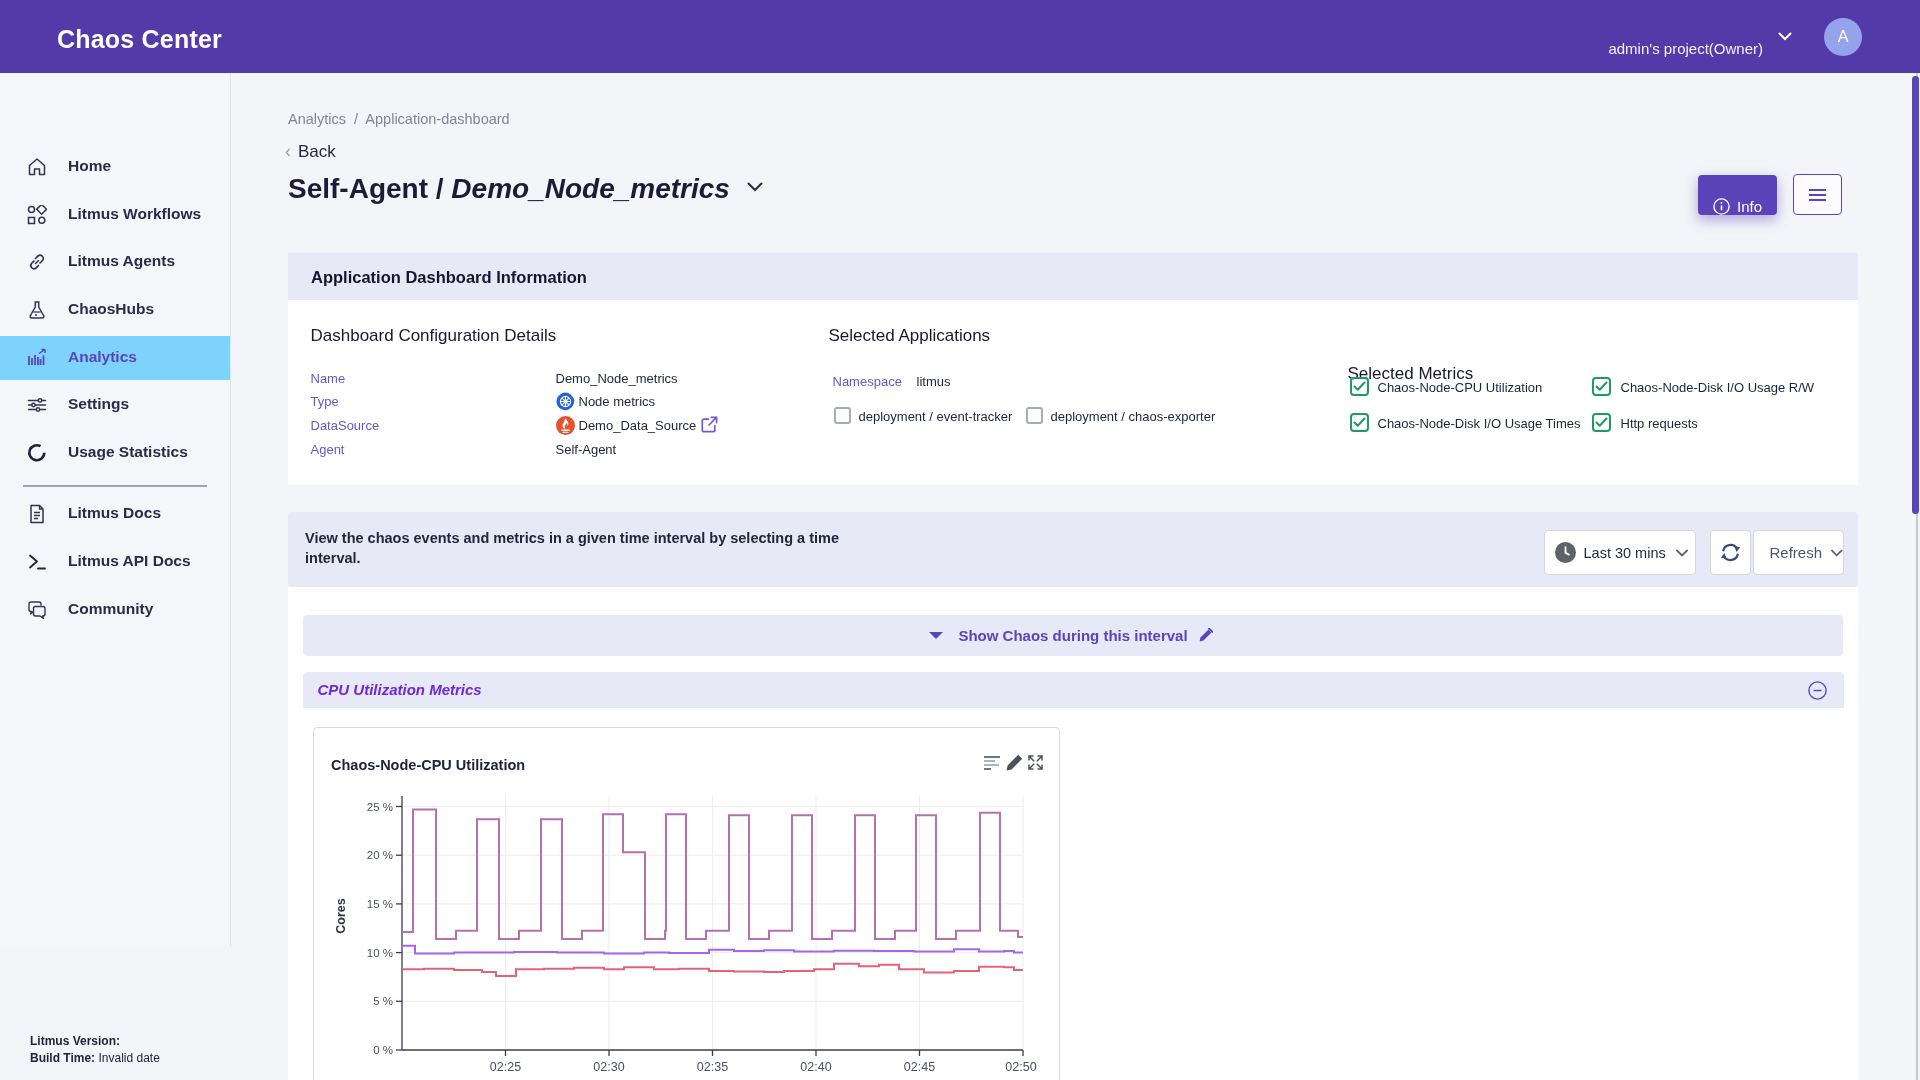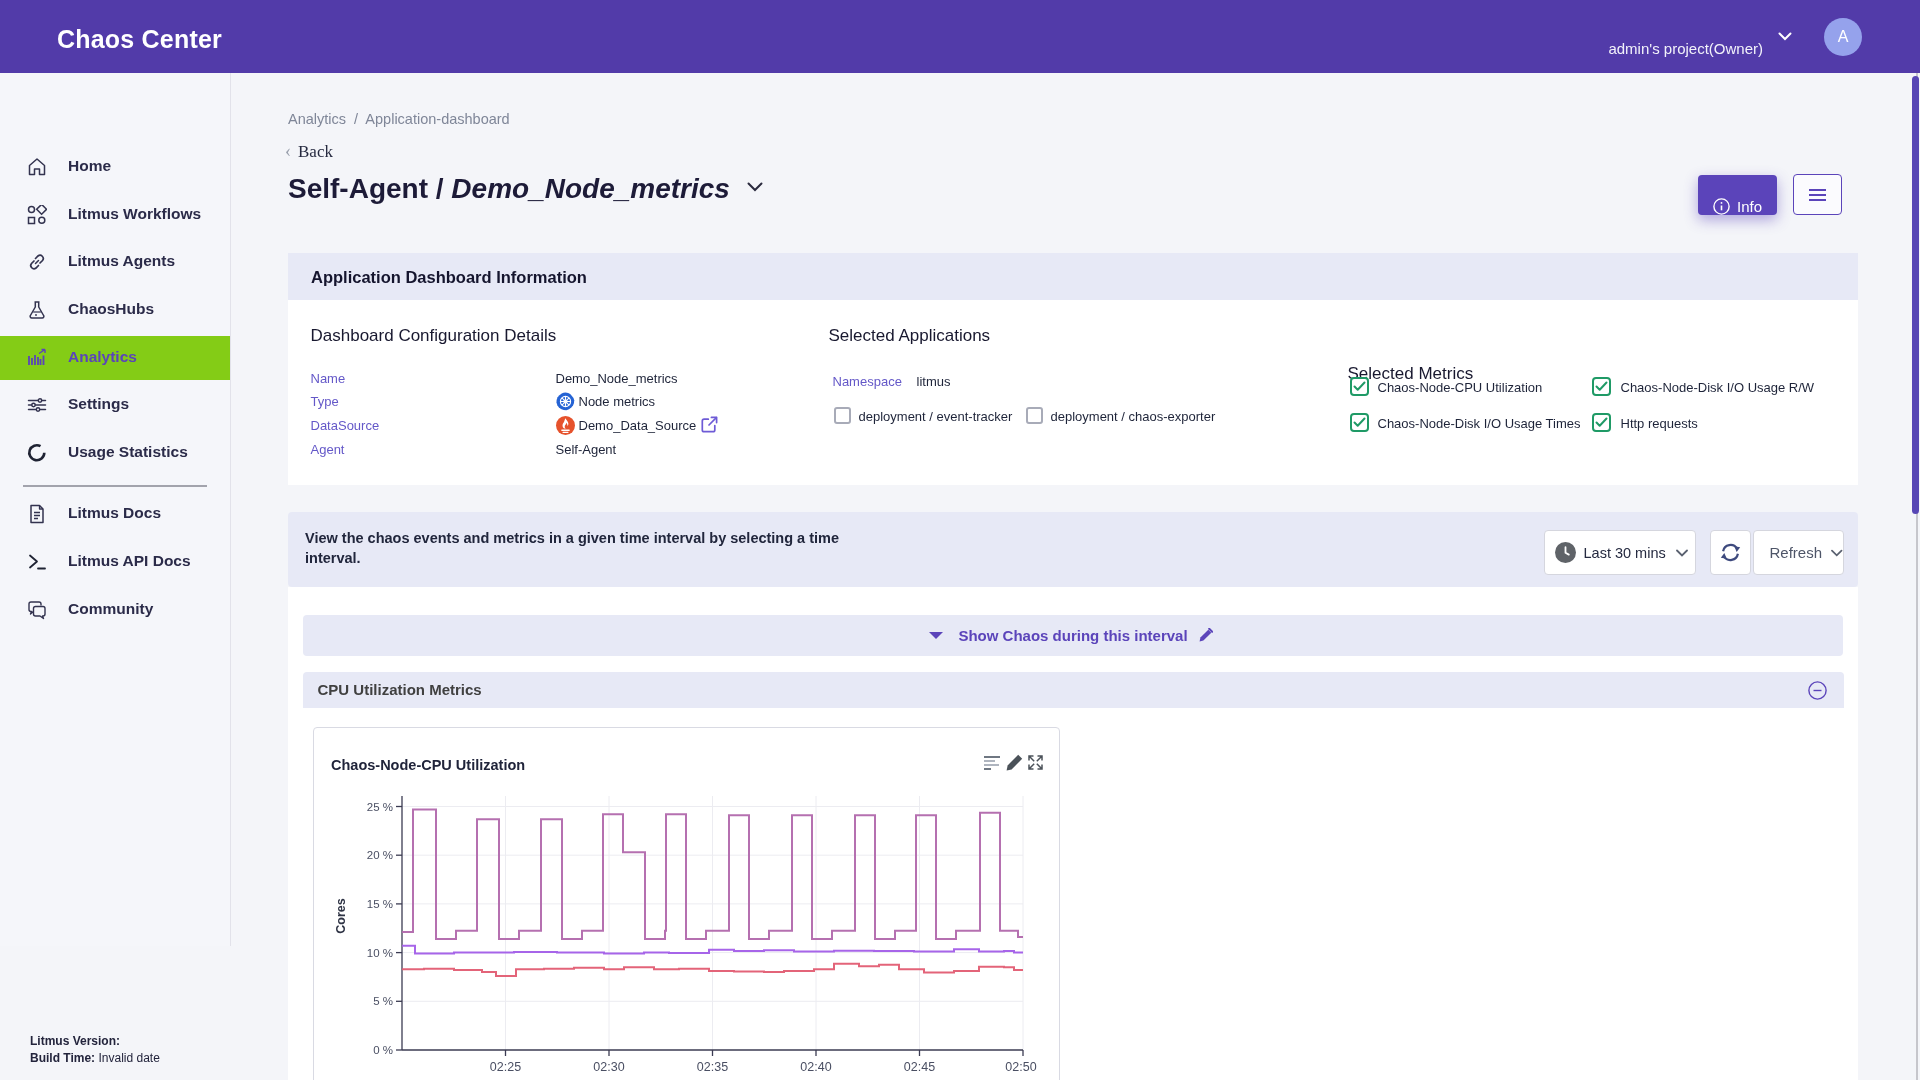--- a/index.html
+++ b/index.html
@@ -6,46 +6,46 @@
 html,body { width:1920px; height:1080px; overflow:hidden; font-family:"Liberation Sans",sans-serif; background:#F4F5F9; }
 .header { position:absolute; left:0; top:0; width:1920px; height:73px; background:#523BA9; z-index:10;padding-left:40px; }
 .header .brand { position:absolute; left:57px; top:25px; font-size:25px; font-weight:700; color:#ffffff; letter-spacing:0.2px; }
 .header .proj { position:absolute; right:157px; top:28px; font-size:15px; color:#F2F2FA;margin-top:12px; }
 .header .hchev { position:absolute; right:128px; top:32px; }
 .avatar { position:absolute; right:58px; top:18px; width:38px; height:38px; border-radius:50%; background:#95A2EC; color:#fff; font-size:16px; text-align:center; line-height:38px; }
 .sidebar { position:absolute; left:0; top:73px; width:231px; height:873px; background:#F5F6FA; border-right:1px solid #E2E2EA; z-index:5; }
 .nav-item { position:absolute; left:0; width:230px; height:44px; }
 .nav-item .ico { position:absolute; left:27px; top:12px; width:20px; height:20px; }
 .nav-item .lbl { position:absolute; left:68px; top:12px; font-size:15.5px; font-weight:700; color:#2B2B49; }
-.nav-item.sel { background:#84cc16; }
+.nav-item.sel { background:#7dd3fc; }
 .nav-item.sel .lbl { color:#5B44BA; }
 .nav-div { position:absolute; left:23px; width:184px; height:0; border-top:2px solid #A2A3AC; }
 .version { position:absolute; left:30px; top:960px; font-size:12px; color:#23243C; line-height:17px; }
 .main { position:absolute; left:231px; top:73px; width:1689px; height:1007px; }
 .crumb { position:absolute; left:57px; top:38px; font-size:14.5px; color:#7F8698; }
-.back { position:absolute; left:54px; top:68px; font-size:17px; color:#262A40;font-family:Liberation Serif, serif; }
+.back { position:absolute; left:54px; top:68px; font-size:17px; color:#262A40; }
 .back .c { color:#9AA0AD; margin-right:7px; font-size:18px; }
 .titler { position:absolute; left:57px; top:100px; font-size:28px; font-weight:700; color:#1D1B38; }
 .titler i { font-style:italic; }
 .btn-info { position:absolute; left:1467px; top:102px; width:79px; height:40px; background:#5B44BA; border-radius:4px; color:#fff; font-size:15px; box-shadow:0 5px 14px rgba(91,68,186,0.45); display:flex; align-items:flex-end; justify-content:center; }
 .btn-menu { position:absolute; left:1562px; top:101px; width:49px; height:41px; background:#FBFBFE; border:1px solid #5B44BA; border-radius:4px; display:flex; align-items:center; justify-content:center; }
 .panel1 { position:absolute; left:56.5px; top:180px; width:1570px; }
 .panel1 .phead { height:47px; background:#E7E9F6; }
 .panel1 .phead span { position:absolute; left:23.5px; top:15px; font-size:16.5px; font-weight:700; color:#15152E; }
 .panel1 .pbody { height:185px; background:#ffffff; position:relative; }
 .colh { position:absolute; font-size:17px; color:#18182F; font-weight:400; }
 .plabel { color:#6458C8; font-size:13px; }
 .pval { color:#1E2439; font-size:13px; }
 .band1 { position:absolute; left:56.5px; top:439px; width:1570px; height:75px; background:#E7E9F6; border-radius:4px; }
 .band1 .txt { position:absolute; left:17.5px; top:16px; width:560px; font-size:14.5px; font-weight:700; color:#21263C; line-height:20px; white-space:nowrap; }
 .wrapper { position:absolute; left:56.5px; top:514px; width:1570.5px; height:493px; background:#ffffff; }
 .band2 { position:absolute; left:15.5px; top:28px; width:1540px; height:41px; background:#E7E9F6; border-radius:4px; text-align:center; }
 .band2 .t { font-size:15px; font-weight:700; color:#5B44BA; line-height:41px; }
 .band3 { position:absolute; left:15.5px; top:85px; width:1540.5px; height:36px; background:#E7E9F6; border-radius:4px 4px 0 0; }
-.band3 .t { position:absolute; left:14.5px; top:9px; font-size:15px; font-weight:700; color:#404040; }
+.band3 .t { position:absolute; left:14.5px; top:9px; font-size:15px; font-weight:700; color:#6d28d9;font-style:italic; }
 .chartcard { position:absolute; left:25.5px; top:140px; width:747px; height:360px; background:#fff; border:1px solid #D9DAE3; border-radius:4px; }
 .chartcard .ct { position:absolute; left:17px; top:29px; font-size:14.5px; font-weight:700; color:#20243A; }
 .sb-track { position:absolute; left:1916px; top:73px; width:2px; height:1007px; background:#C6C6CC; z-index:20; }
 .sb-thumb { position:absolute; left:1912px; top:76px; width:7px; height:438px; background:#5746B5; border-radius:4px; z-index:21; }
 .ucheck { position:absolute; width:17px; height:17px; border:2px solid #A8ABB8; border-radius:3px; background:#fff; }
 .gcheck { position:absolute; width:19px; height:19px; border:2px solid #1F9A66; border-radius:4px; background:#fff; display:flex; align-items:center; justify-content:center; }
 .selbox { position:absolute; background:#fff; border:1px solid #D5D6DE; border-radius:4px; display:flex; align-items:center; }
 </style>
 </head>
 <body>

